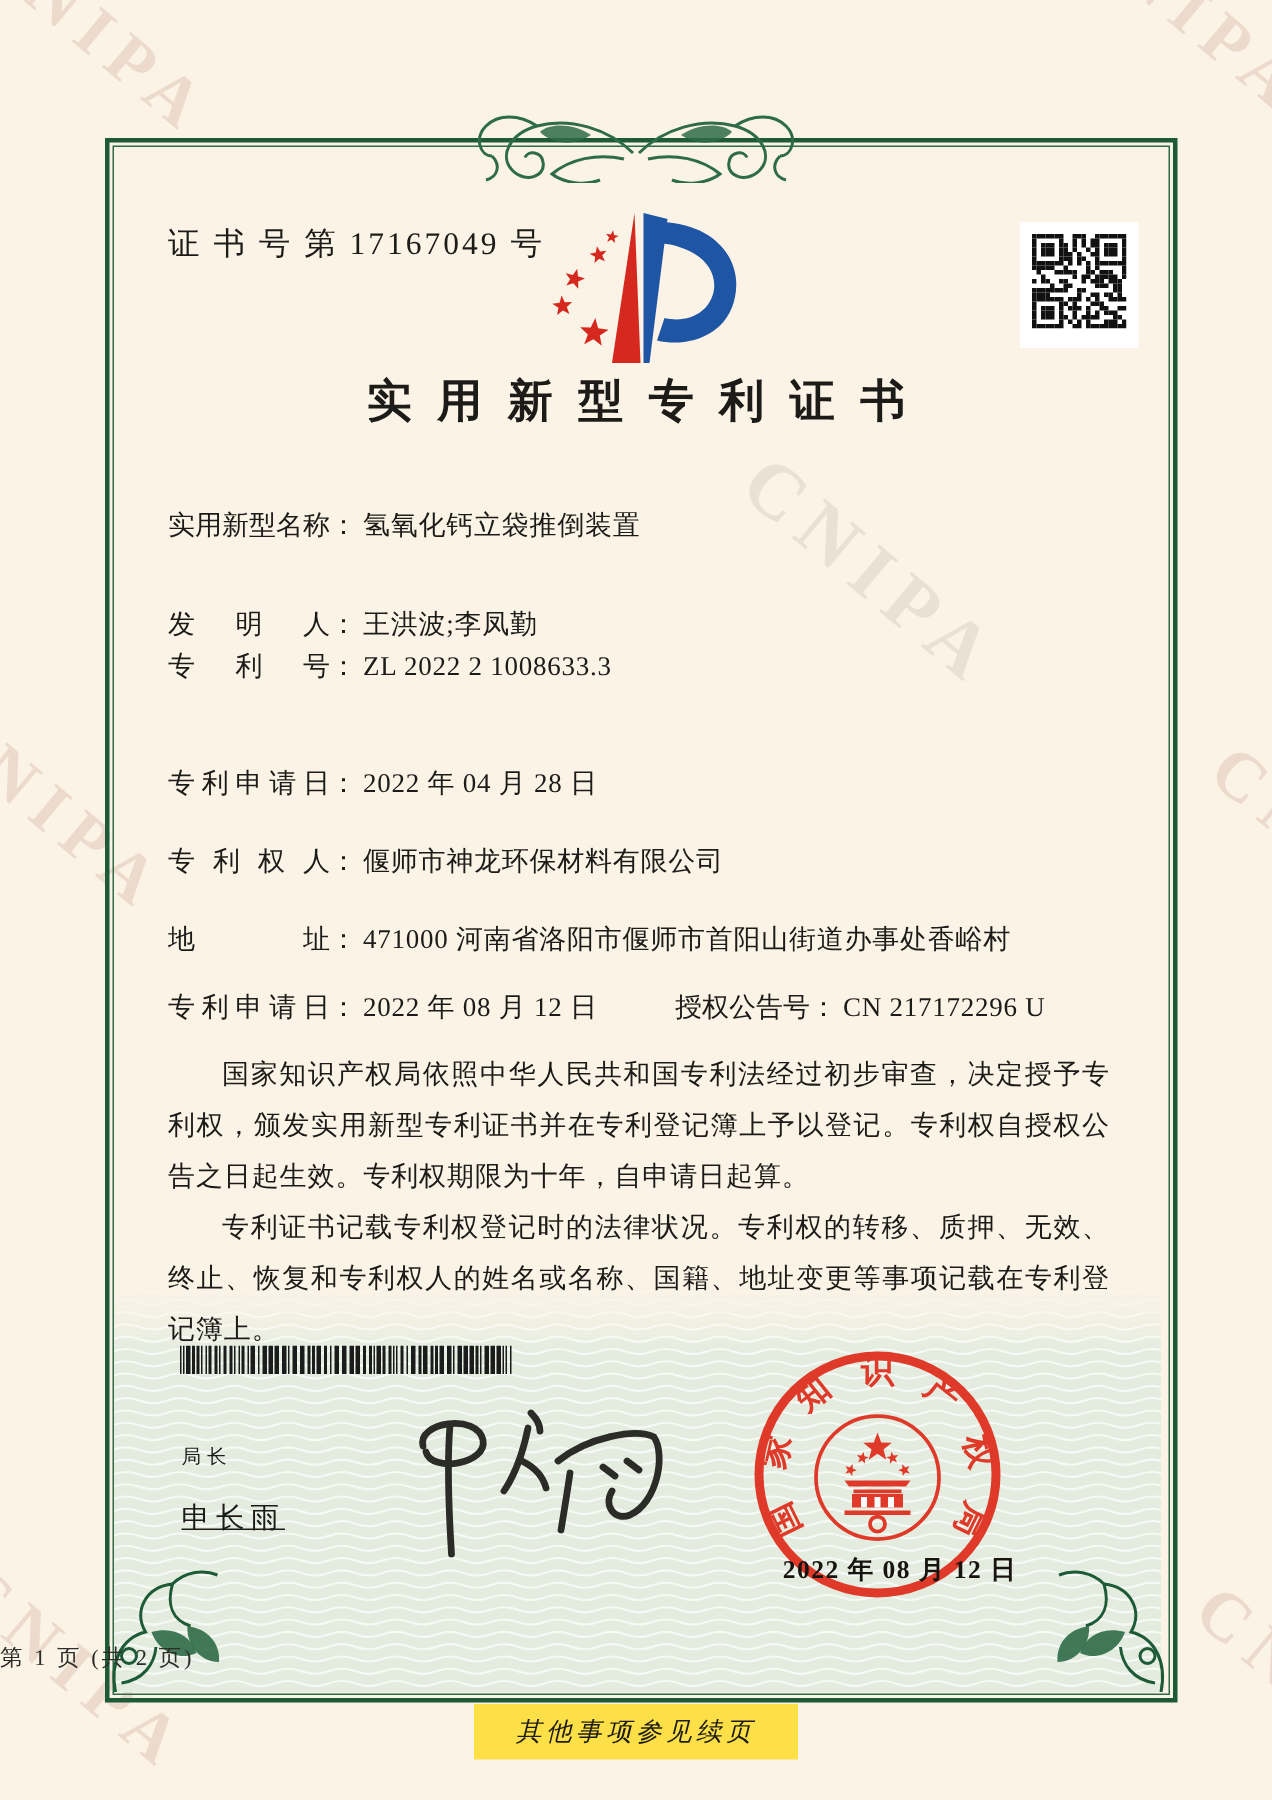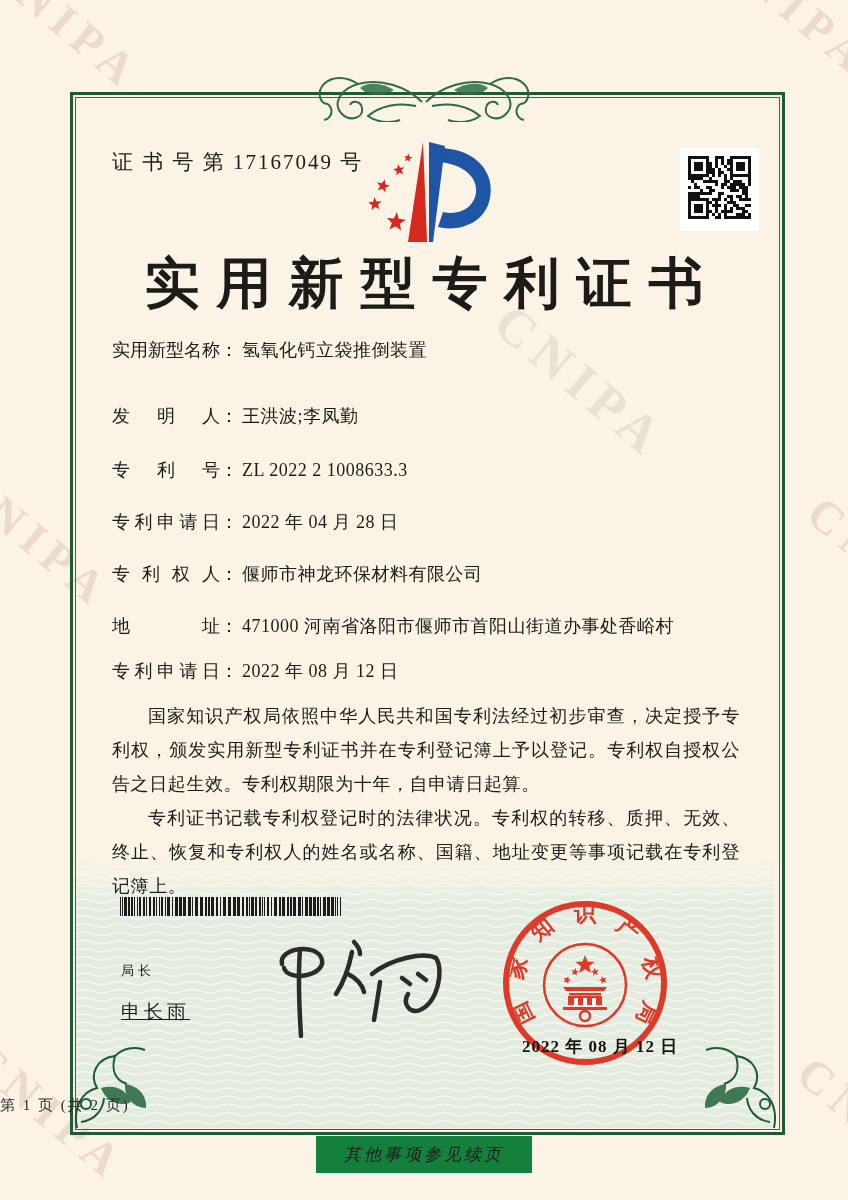--- a/index.html
+++ b/index.html
@@ -14,21 +14,21 @@
 
   
   .frame{position:absolute;left:70px;top:92px;width:709px;height:1037px;
          border:3px solid #1d5a36;}
   .frame-inner{position:absolute;left:2px;top:2px;right:2px;bottom:2px;
          border:1.5px solid #2e6b47;}
 
   
   .cert-no{position:absolute;left:112px;top:148px;font-size:21px;letter-spacing:2px;}
   .title{position:absolute;left:0;top:247px;width:848px;text-align:center;
-         font-size:55px;font-weight:bold;letter-spacing:17px;padding-left:17px;
+         font-size:30px;font-weight:bold;letter-spacing:17px;padding-left:17px;
          box-sizing:border-box;}
 
   
   .row{position:absolute;left:112px;width:630px;font-size:18px;white-space:nowrap;}
   .flabel{display:inline-block;width:108px;text-align:justify;text-align-last:justify;
           vertical-align:bottom;}
   .colon{display:inline-block;margin-right:4px;}
   .fvalue{letter-spacing:.5px;}
   .pair2{position:absolute;left:338px;top:0;}
 
@@ -49,21 +49,21 @@
   .boss-name{position:absolute;left:121px;top:999px;font-size:19px;letter-spacing:4px;text-decoration:underline;}
   .sig{position:absolute;left:252px;top:922px;}
 
   .seal{position:absolute;left:495px;top:893px;opacity:.94;}
   .seal-date{position:absolute;left:495px;top:1035px;width:210px;text-align:center;
              font-size:17px;font-weight:bold;letter-spacing:1px;color:#17130f;z-index:5;}
 
   .page-info{position:absolute;left:0;top:1096px;width:848px;text-align:left;
              font-size:15px;letter-spacing:2px;color:#2c2c28;}
   .note-box{position:absolute;left:50%;transform:translateX(-50%);top:1136px;
-            background:#15803d;padding:7px 28px;font-size:17px;font-style:italic;
+            background:#fde047;padding:7px 28px;font-size:17px;font-style:italic;
             letter-spacing:3px;white-space:nowrap;}
 
   .ornament-top{position:absolute;left:302px;top:60px;}
   .ornament-bl{position:absolute;left:71px;top:1044px;}
   .ornament-br{position:absolute;left:700px;top:1044px;transform:scaleX(-1);}
   .logo{position:absolute;left:352px;top:138px;}
   .qr-box{position:absolute;left:680px;top:148px;background:#fff;padding:8px;}
 </style>
 </head>
 <body>
@@ -427,34 +427,37 @@
 </div>
 
 <div class="title">实用新型专利证书</div>
 
 <div class="row" style="top:338px">
   <span class="flabel">实用新型名称</span><span class="colon">：</span><span class="fvalue">氢氧化钙立袋推倒装置</span>
 </div>
 <div class="row" style="top:404px">
   <span class="flabel">发明人</span><span class="colon">：</span><span class="fvalue">王洪波;李凤勤</span>
 </div>
-<div class="row" style="top:458px">
+<div class="row" style="top:432px">
   <span class="flabel">专利号</span><span class="colon">：</span><span class="fvalue">ZL 2022 2 1008633.3</span>
 </div>
 <div class="row" style="top:510px">
   <span class="flabel">专利申请日</span><span class="colon">：</span><span class="fvalue">2022 年 04 月 28 日</span>
 </div>
 <div class="row" style="top:562px">
   <span class="flabel">专利权人</span><span class="colon">：</span><span class="fvalue">偃师市神龙环保材料有限公司</span>
 </div>
 <div class="row" style="top:614px">
   <span class="flabel">地址</span><span class="colon">：</span><span class="fvalue">471000 河南省洛阳市偃师市首阳山街道办事处香峪村</span>
 </div>
 <div class="row" style="top:659px">
   <span class="flabel">专利申请日</span><span class="colon">：</span><span class="fvalue">2022 年 08 月 12 日</span>
+  <span class="pair2">
+    <span>授权公告号</span><span class="colon">：</span><span class="fvalue">CN 217172296 U</span>
+  </span>
 </div>
 
 <div class="paras">
   <p>国家知识产权局依照中华人民共和国专利法经过初步审查，决定授予专利权，颁发实用新型专利证书并在专利登记簿上予以登记。专利权自授权公告之日起生效。专利权期限为十年，自申请日起算。</p>
   <p>专利证书记载专利权登记时的法律状况。专利权的转移、质押、无效、终止、恢复和专利权人的姓名或名称、国籍、地址变更等事项记载在专利登记簿上。</p>
 </div>
 
 <svg class="barcode" id="barcode-svg" width="226" height="19">
     <rect x="0" y="0" width="1" height="19" fill="#1b1b1b"></rect>
     <rect x="2" y="0" width="1" height="19" fill="#1b1b1b"></rect>

